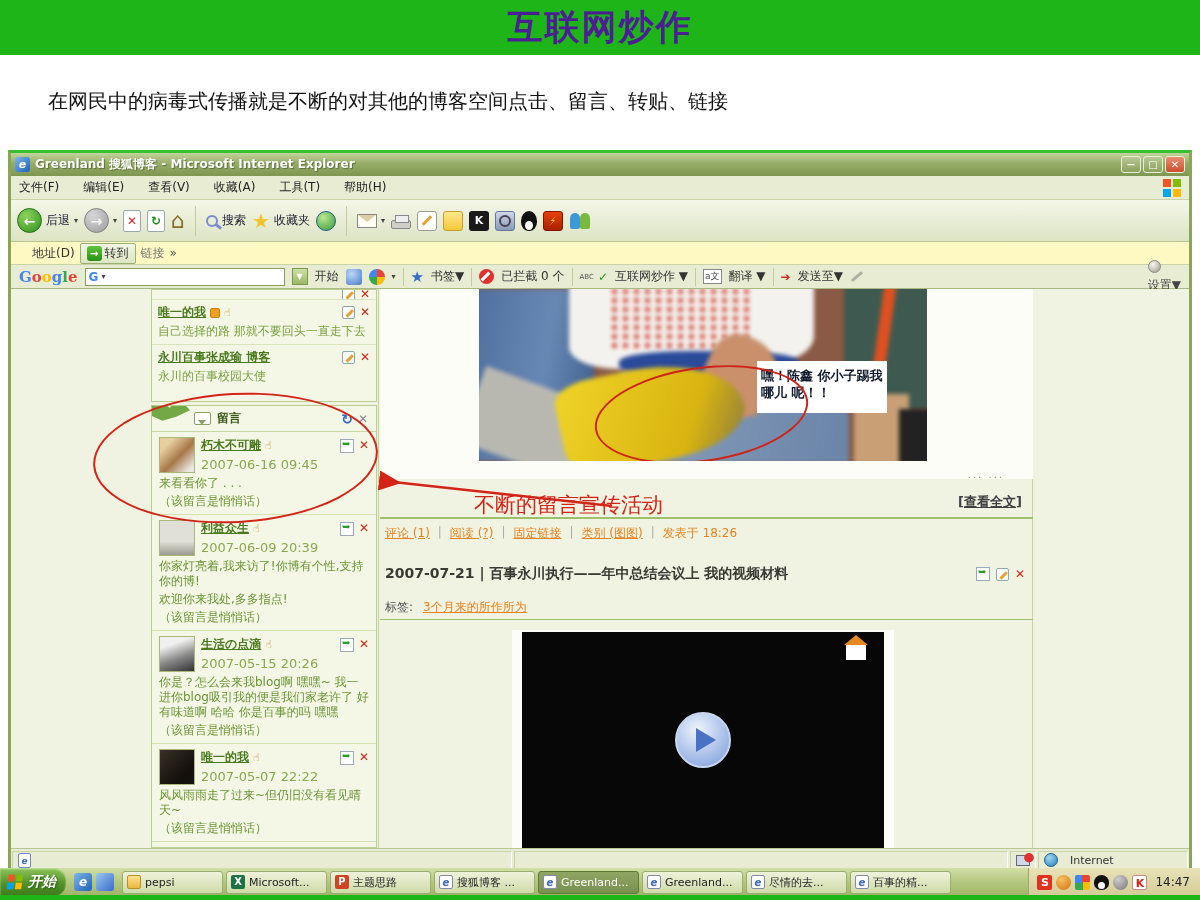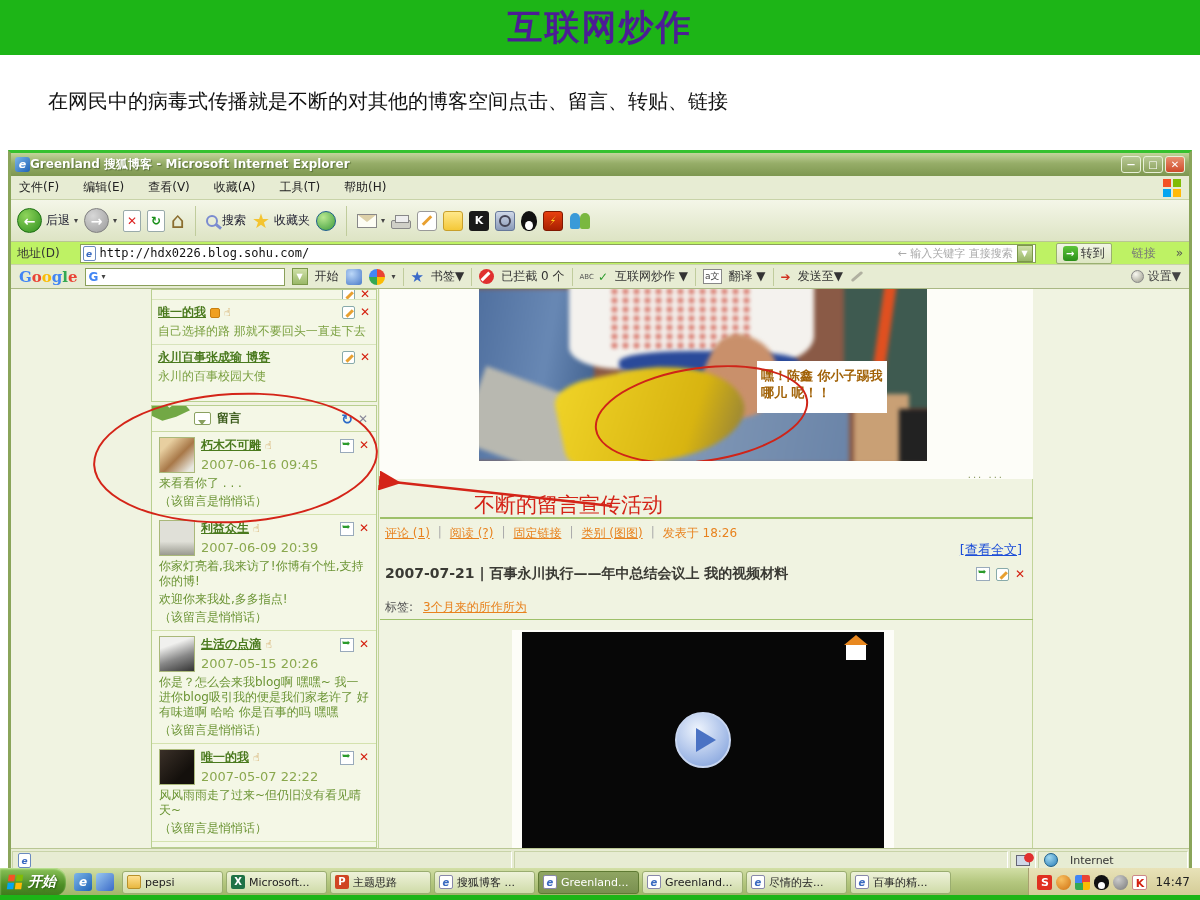--- a/index.html
+++ b/index.html
@@ -14,21 +14,21 @@
   .bottom-strip { position:absolute; left:0; top:895px; width:1200px; height:5px; background:#1db517; }
 
   
   .win { position:absolute; left:8px; top:150px; width:1184px; height:718px;
          border:3px solid #8aa45a; border-top:3px solid #36c12e; background:#ecf2dc; }
   .titlebar { position:absolute; left:0; top:0; width:100%; height:23px;
       background:linear-gradient(to bottom,#c3d49b 0%,#96ad68 45%,#7e9750 100%);
       display:flex; align-items:center; padding:0 4px; }
   .ie-logo { width:15px; height:15px; background:linear-gradient(135deg,#7db6e8,#1e62b8); border-radius:3px;
       color:#fff; font-size:11px; font-weight:bold; text-align:center; line-height:15px; font-style:italic; }
-  .title-text { color:#fff; font-size:12px; font-weight:bold; text-shadow:1px 1px 1px #5a7038;
+  .title-text { color:#fff; font-size:12px; font-weight:bold; margin-left:5px; text-shadow:1px 1px 1px #5a7038;
       white-space:nowrap; overflow:hidden; flex:1; }
   .winbtns { display:flex; gap:2px; }
   .wbtn { width:20px; height:17px; border-radius:3px; border:1px solid #e8f0d8;
       background:linear-gradient(#b8c896,#8ba25c); color:#fff; font-size:10px; font-weight:bold;
       display:flex; align-items:center; justify-content:center; }
   .wbtn.close { background:linear-gradient(#e89070,#cf4b2b); }
   .i-min::before{content:"—"; font-size:8px;} .i-max::before{content:"□";} .i-x::before{content:"✕";}
 
   .menubar { position:absolute; left:0; top:23px; width:100%; height:24px; background:#e7ecd3;
       border-bottom:1px solid #c8d3a8; display:flex; align-items:center; padding:0 8px; gap:24px; font-size:12px; color:#222; }
@@ -76,22 +76,22 @@
   .sq.media { background:linear-gradient(#cfd8e8,#8a9ab8); border:1px solid #66789a; position:relative; }
   .sq.media::after{ content:""; width:8px; height:8px; border:2px solid #445; border-radius:50%; }
   .penguin { width:16px; height:20px; background:#111; border-radius:50% 50% 45% 45%; position:relative; }
   .penguin::after { content:""; position:absolute; left:4px; bottom:1px; width:8px; height:9px; background:#fff; border-radius:50%; }
   .sq.thunder { background:linear-gradient(#e84010,#a82000); border:1px solid #801800; position:relative; }
   .sq.thunder::after { content:""; width:7px; height:11px; background:#ffd020; clip-path:polygon(100% 0,20% 55%,55% 55%,0 100%,80% 45%,45% 45%); }
   .msn { position:relative; width:22px; height:20px; }
   .msn::before,.msn::after { content:""; position:absolute; width:10px; height:16px; border-radius:5px 5px 2px 2px; top:2px; }
   .msn::before { left:1px; background:#3a9ad8; } .msn::after { right:1px; background:#7ab840; }
 
-  .addrbar { position:absolute; left:0; top:89px; width:100%; height:23px; background:#bef264;
-      border-bottom:1px solid #c8d3a8; display:flex; align-items:center; padding:0 6px; gap:20px; font-size:12px; color:#333; }
+  .addrbar { position:absolute; left:0; top:89px; width:100%; height:23px; background:#fef9c3;
+      border-bottom:1px solid #c8d3a8; display:flex; align-items:center; padding:0 21px; gap:5px; font-size:12px; color:#333; }
   .addr-input { flex:1; height:19px; background:#fff; border:1px solid #8aa05a; display:flex; align-items:center; padding:0 2px; gap:4px; }
   .addr-doc { width:13px; height:15px; background:#fff; border:1px solid #6a8ac0; border-radius:2px;
       color:#3a6ac0; font-size:9px; font-weight:bold; font-style:italic; text-align:center; line-height:14px; }
   .addr-doc::before{content:"e";}
   .addr-url { flex:1; font-size:12px; color:#111; font-family:"DejaVu Sans Mono",monospace; }
   .addr-hint { color:#aaa; font-size:11px; }
   .combo { width:16px; height:17px; background:linear-gradient(#cfe0a8,#9ab868); border:1px solid #7a9848;
       color:#fff; font-size:8px; text-align:center; line-height:16px; }
   .combo::before{content:"▼";}
   .gobtn { display:flex; align-items:center; gap:3px; padding:1px 6px; border:1px solid #9ab070;
@@ -113,21 +113,21 @@
   .ico-multi { background:conic-gradient(#ea4335 0 25%,#fbbc05 0 50%,#34a853 0 75%,#4285f4 0); border-radius:50%; }
   .bstar { color:#3a6ac8; font-size:15px; } .bstar::before{content:"★";}
   .blocked-ic { width:15px; height:15px; border-radius:50%; background:#e03030; position:relative; }
   .blocked-ic::after { content:""; position:absolute; left:1px; top:6px; width:11px; height:3px; background:#fff; transform:rotate(-45deg); }
   .spell-ic { color:#2a9a2a; font-weight:bold; font-size:12px; } .spell-ic::before{content:"✓";}
   .abc { font-size:7px; color:#555; letter-spacing:0; margin-right:-3px; }
   .trans-ic { font-size:9px; border:1px solid #888; padding:0 1px; color:#444; background:#fff; }
   .send-ic { color:#d03020; font-weight:bold; } .send-ic::before{content:"➔";}
   .pencil-ic { width:14px; height:3px; background:#b0b0a0; transform:rotate(-40deg); border-radius:2px; }
   .gsep { width:1px; height:18px; background:#c0cc9c; }
-  .gset { margin-left:auto; display:flex; align-items:center; gap:4px; color:#444; }
+  .gset { margin-left:auto; display:flex; align-items:flex-start; gap:4px; color:#444;flex-direction:column; }
   .sphere { width:13px; height:13px; border-radius:50%; background:radial-gradient(circle at 35% 30%,#f8f8f0,#9a9a8a); border:1px solid #888; }
 
   
   .content { position:absolute; left:0; top:136px; width:1178px; height:559px; background:#f0f3e1; overflow:hidden; }
 
   .sbox { position:absolute; left:140px; width:226px; background:#f4f7e6; border:1px solid #b9cf90; font-size:12px; color:#6b9434; }
   .sbox.friends { top:0; height:113px; overflow:hidden; }
   .sbox.comments { top:116px; height:443px; overflow:hidden; }
   .frow { padding:2px 6px; display:flex; align-items:center; gap:4px; }
   .frow.namerow { border-top:1px solid #d8e4bc; padding-top:4px; }
@@ -182,26 +182,26 @@
   .ph-band { left:140px; top:62px; width:180px; height:26px; background:#2a4a9a; border-radius:40%; }
   .ph-jeans { left:140px; top:84px; width:230px; height:90px; background:linear-gradient(100deg,#8aa0bc,#6a84a8); }
   .ph-arm { left:225px; top:48px; width:75px; height:80px; background:#c9906b; border-radius:40% 60% 50% 50%; transform:rotate(25deg); }
   .ph-shoe { left:80px; top:78px; width:185px; height:95px; background:linear-gradient(120deg,#f0d428,#d8b410 70%,#8a7a40); border-radius:20% 60% 40% 30%; transform:rotate(-12deg); }
   .ph-sock { left:-10px; top:95px; width:120px; height:80px; background:#b8b8b0; transform:rotate(20deg); }
   .ph-right { left:365px; top:-10px; width:95px; height:130px; background:#3e5a50; }
   .ph-stripe { left:398px; top:-10px; width:12px; height:120px; background:#e05020; transform:rotate(8deg); }
   .ph-leg { left:375px; top:105px; width:55px; height:70px; background:#c9a075; }
   .ph-shoe2 { left:420px; top:120px; width:40px; height:55px; background:#222; }
   .caption-box { position:absolute; left:278px; top:72px; width:130px; height:52px; background:#fff;
-      color:#a16207; font-weight:bold; font-size:13px; line-height:17px; padding:6px 4px 0; }
+      color:#0f172a; font-weight:bold; font-size:13px; line-height:17px; padding:6px 4px 0; }
   .photo-ellipse { position:absolute; left:115px; top:78px; width:215px; height:95px;
       border:2px solid #cf2418; border-radius:50%; transform:rotate(-8deg); }
 
   .dots { position:absolute; right:28px; top:180px; color:#8a9a60; font-size:10px; letter-spacing:2px; }
-  .view-full { position:absolute; right:10px; top:204px; color:#1d4ed8; font-weight:normal; font-size:13px;margin-top:48px; }
+  .view-full { position:absolute; right:10px; top:204px; color:#404040; font-weight:bold; font-size:13px; }
   .view-full u { text-decoration:underline; }
   .hr1 { position:absolute; left:1px; top:228px; width:653px; height:0; border-top:2px solid #9ec06a; }
   .meta-row { position:absolute; left:6px; top:236px; font-size:12px; color:#999; display:flex; gap:8px; }
   .meta-row .mi { color:#e8821e; text-decoration:underline; }
   .meta-row .mi.plain { text-decoration:none; }
   .meta-row .msep { color:#aaa; }
   .post2-title { position:absolute; left:6px; top:276px; width:640px; display:flex; align-items:center; font-size:14px; font-weight:bold; color:#3a3a34; }
   .post2-icons { margin-left:auto; display:flex; gap:6px; align-items:center; }
   .tags-row { position:absolute; left:6px; top:310px; font-size:12px; color:#555; display:flex; gap:10px; }
   .tag-link { color:#e8821e; text-decoration:underline; }
@@ -339,26 +339,20 @@
       <span class="sq note"></span>
       <span class="sq kbox"></span>
       <span class="sq media"></span>
       <span class="penguin"></span>
       <span class="sq thunder"></span>
       <span class="msn"></span>
     </div>
 
     <div class="addrbar">
       <span>地址(D)</span>
-      <span class="addr-input">
-        <span class="addr-doc"></span>
-        <span class="addr-url">http://hdx0226.blog.sohu.com/</span>
-        <span class="addr-hint">← 输入关键字 直接搜索</span>
-        <span class="combo"></span>
-      </span>
       <span class="gobtn">
         <span class="go-ic"></span>
         <span>转到</span>
       </span>
       <span class="links-lbl">链接</span>
       <span class="chev"></span>
     </div>
 
     <div class="googlebar">
       <span class="glogo"><b>G</b><b>o</b><b>o</b><b>g</b><b>l</b><b>e</b></span>

